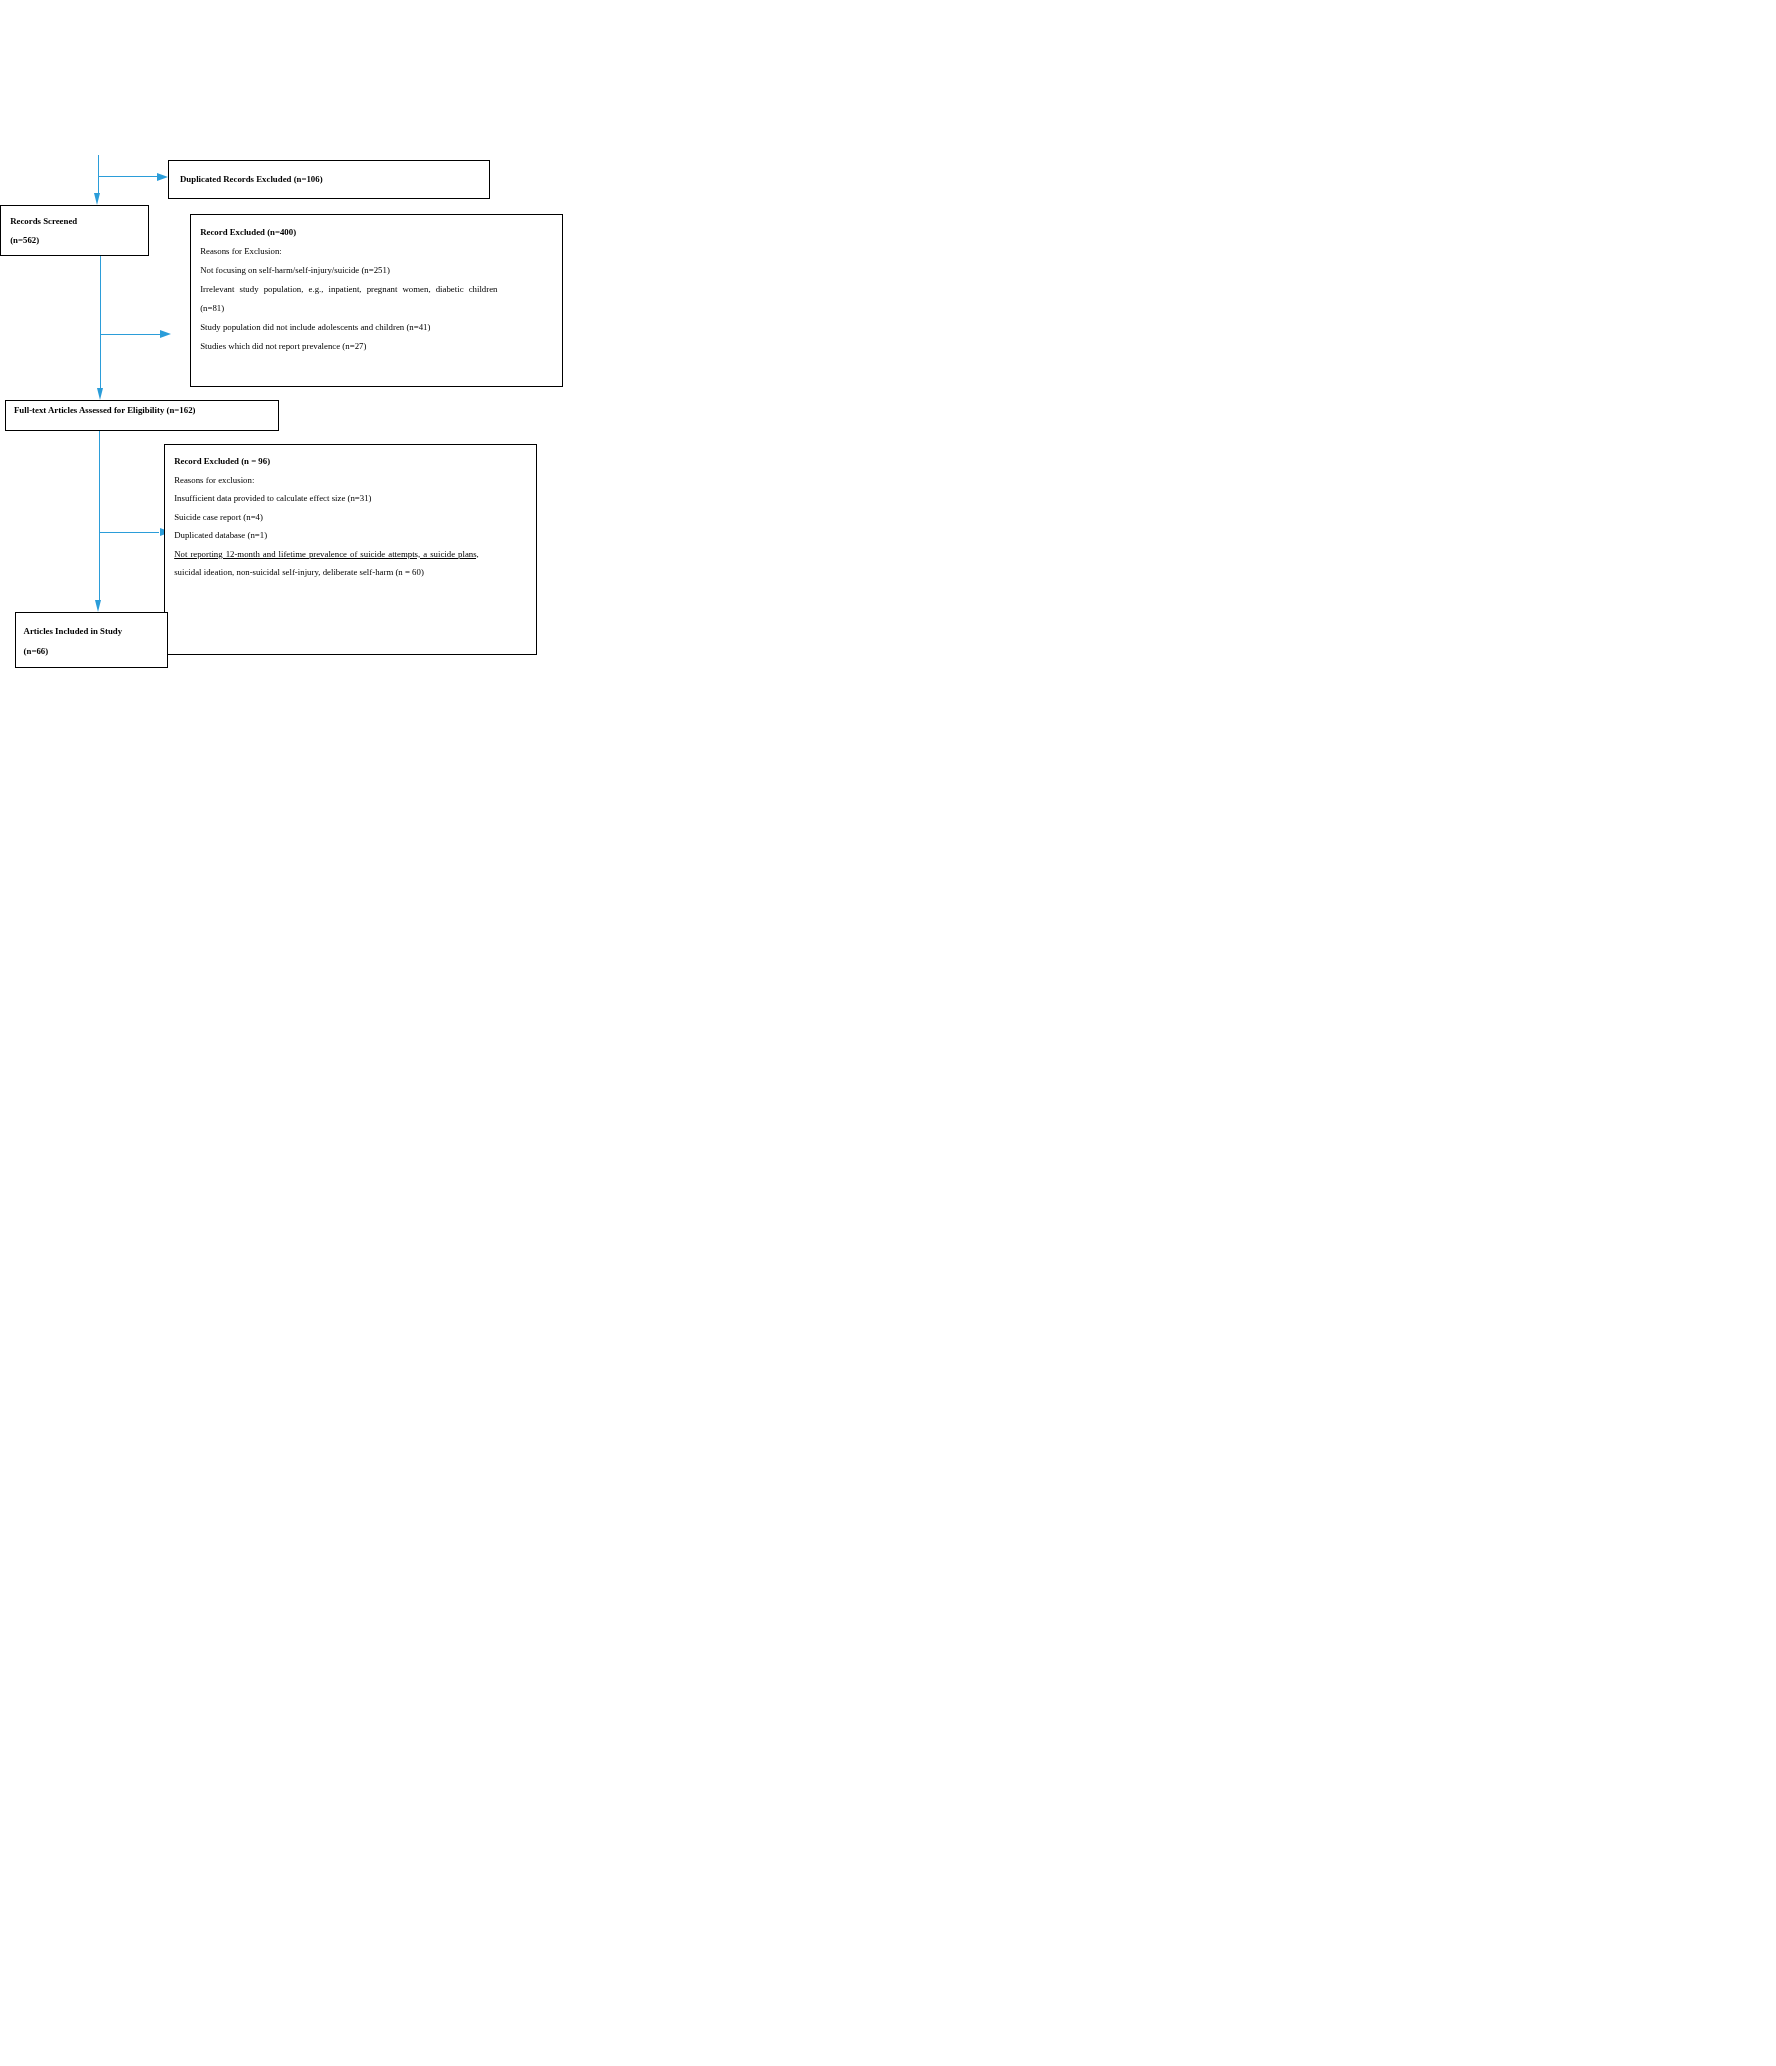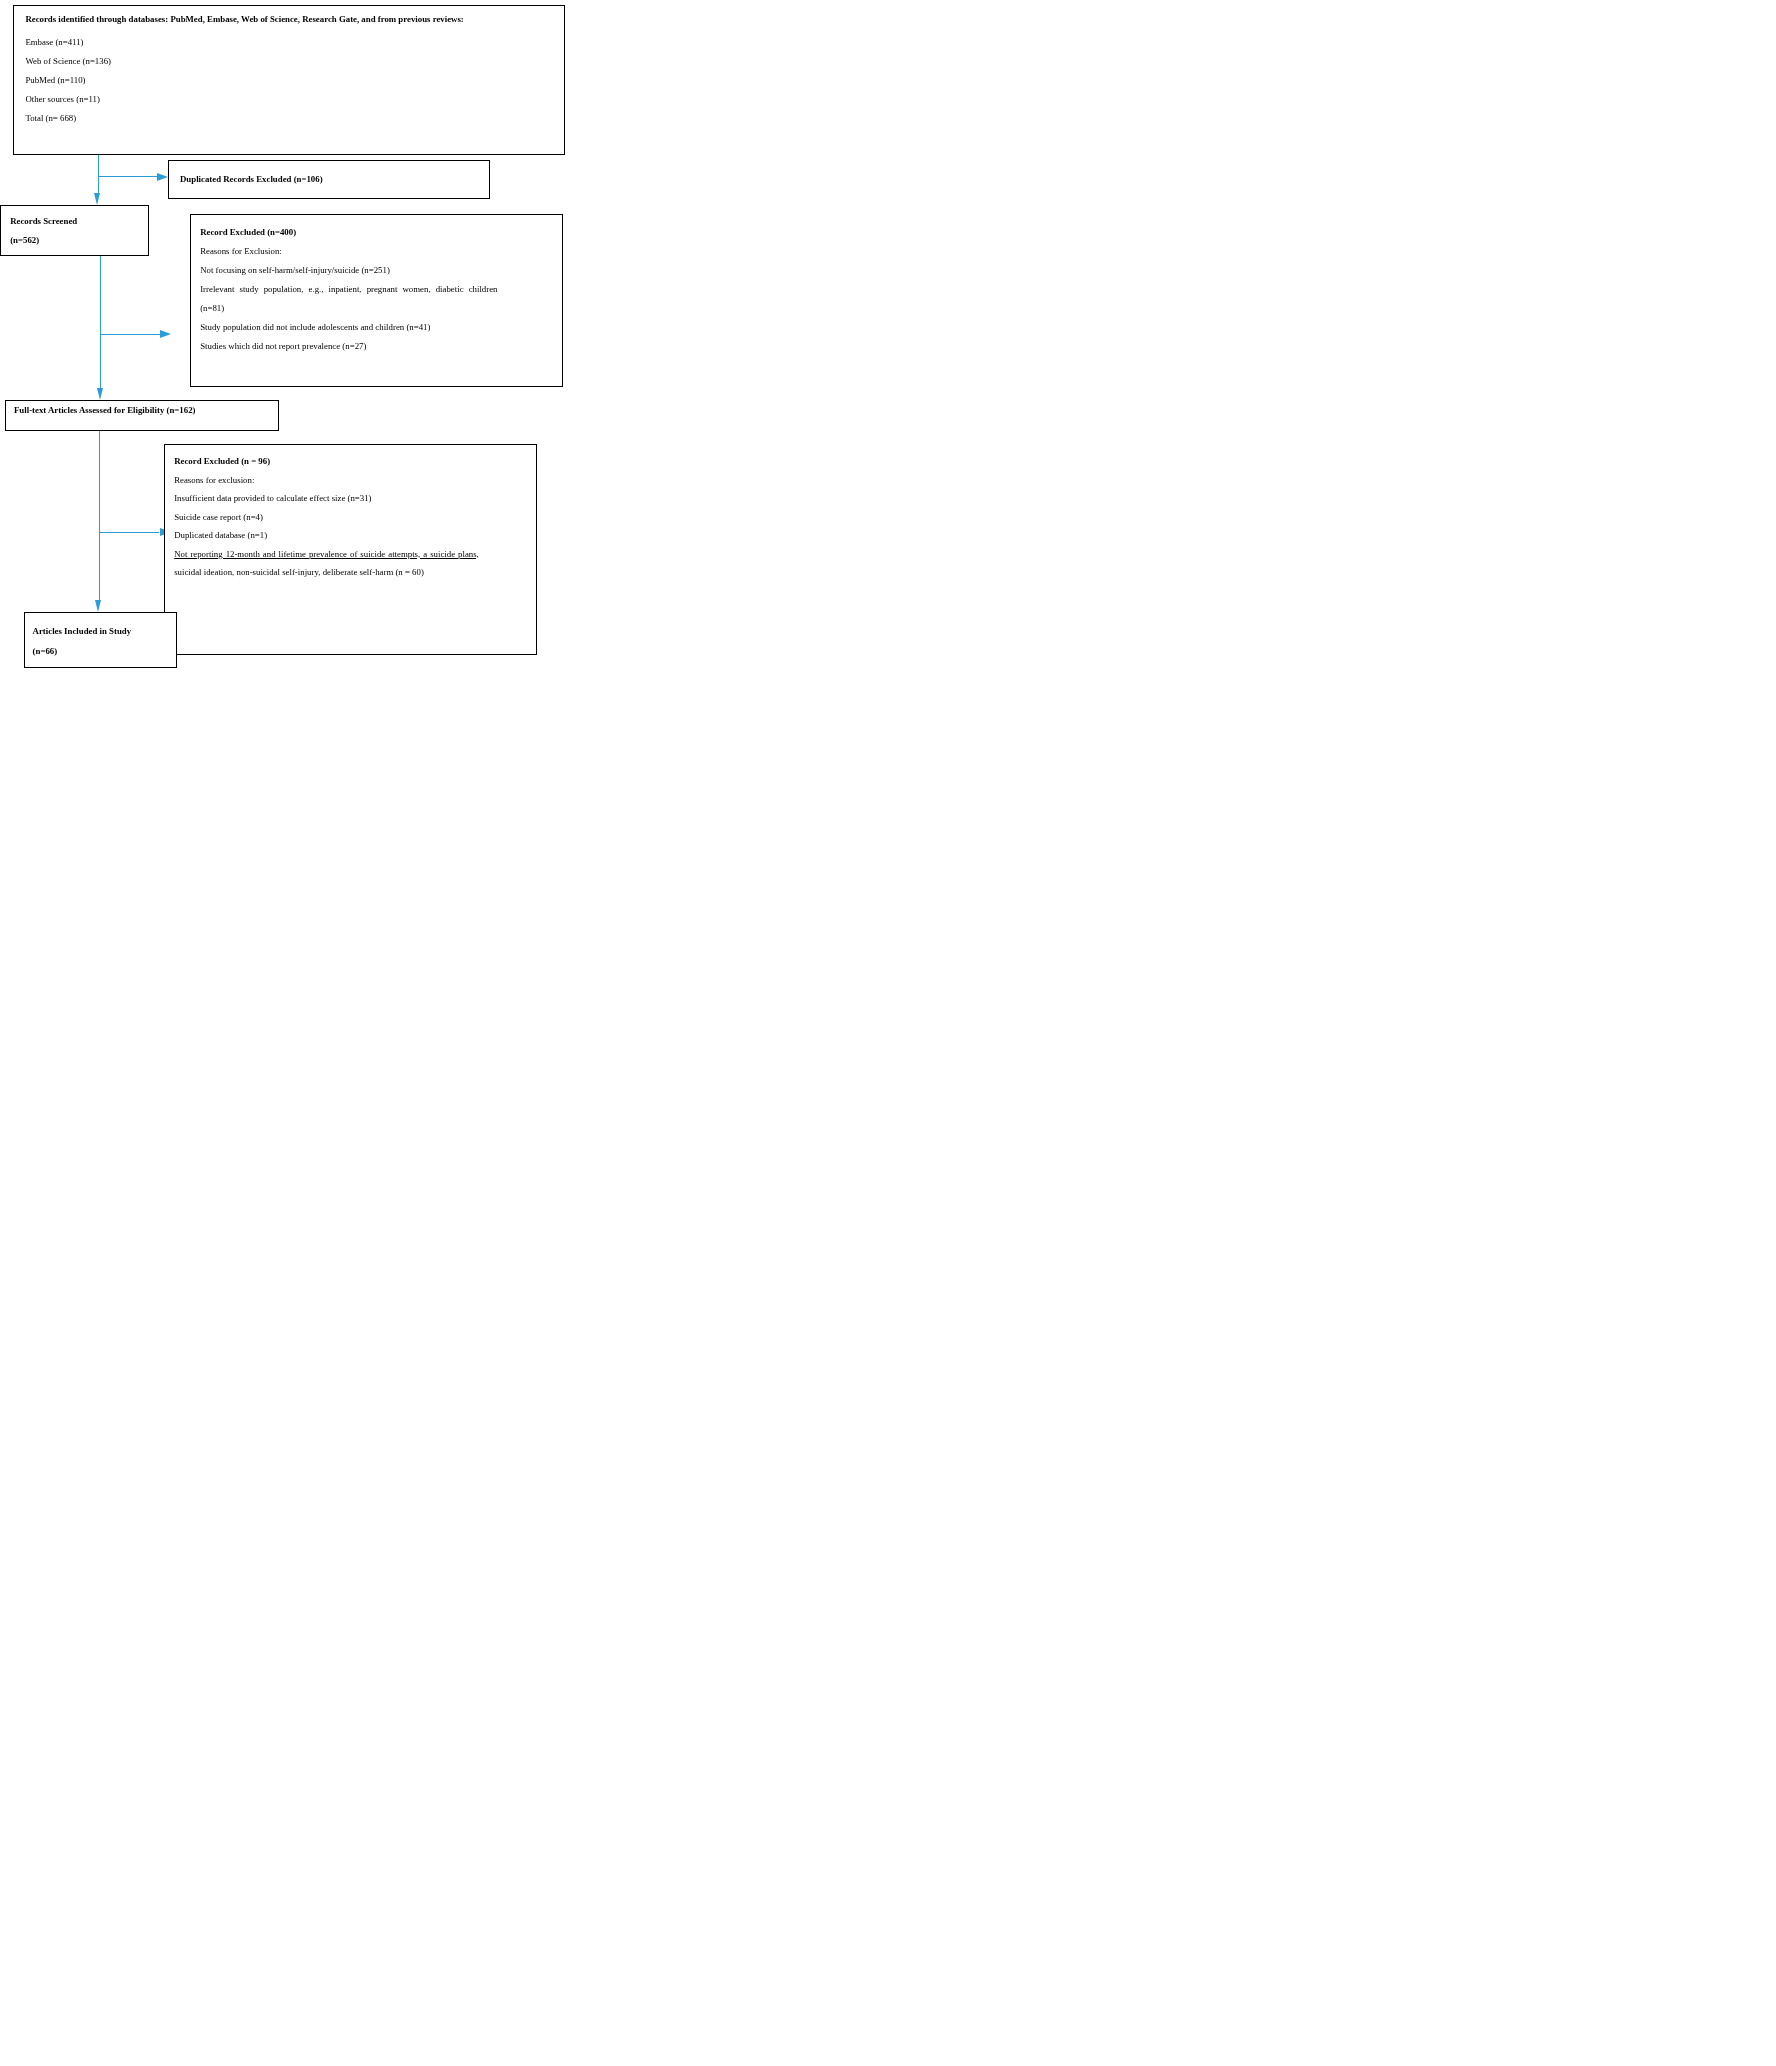--- a/index.html
+++ b/index.html
@@ -35,21 +35,21 @@
   .wrapok { white-space: normal; }
   
   #top-box { left: 12.6px; top: 5px; width: 552px; height: 150px; padding: 4.2px 11.8px; }
   #top-box .title { margin-bottom: 4.2px; }
   #dup-box { left: 168px; top: 160px; width: 322px; height: 39px; display: flex; align-items: center; padding: 0 11px; }
   #screened-box { left: 0; top: 205px; width: 149px; height: 51px; padding: 5.9px 9.2px; }
   #excl400-box { left: 170px; top: 214px; width: 373px; height: 173px; padding: 7.6px 9.2px; margin-left: 20px; }
   #fulltext-box { left: 4.6px; top: 400px; width: 274px; height: 31px; display: flex; align-items: flex-start; padding: 0 8.4px; }
   #excl96-box { left: 164px; top: 444px; width: 373px; height: 211px; padding: 7.1px 9.2px; }
   #excl96-box .line { line-height: 18.5px; }
-  #articles-box { left: 24px; top: 612px; width: 153px; height: 56px; padding: 7.6px 7.6px; }
+  #articles-box { left: 15px; top: 612px; width: 153px; height: 56px; padding: 7.6px 7.6px; }
   #articles-box .line { line-height: 20px; }
   .ws1 { word-spacing: 2.9px; }
   .ws2 { word-spacing: 0.8px; text-decoration: underline; }
   
   .vline { position: absolute; width: 0.8px; background: var(--arrow-color); }
   .hline { position: absolute; height: 0.8px; background: var(--arrow-color); }
   .head-down {
     position: absolute; width: 0; height: 0;
     border-left: 3.8px solid transparent;
     border-right: 3.8px solid transparent;
@@ -60,28 +60,20 @@
     border-top: 4.2px solid transparent;
     border-bottom: 4.2px solid transparent;
     border-left: 11px solid var(--arrow-color);
   }
 </style>
 </head>
 <body>
 
 <div id="canvas">
 
-  <div class="box" id="top-box">
-    <p class="line bold title wrapok">Records identified through databases: PubMed, Embase, Web of Science, Research Gate, and from previous reviews:</p>
-    <p class="line">Embase (n=411)</p>
-    <p class="line">Web of Science (n=136)</p>
-    <p class="line">PubMed (n=110)</p>
-    <p class="line">Other sources (n=11)</p>
-    <p class="line">Total (n= 668)</p>
-  </div>
 
   <div class="vline" style="left:98px; top:155px; height:38px;"></div>
   <div class="head-down" style="left:94px; top:193px;"></div>
 
   <div class="hline" style="left:98px; top:176px; width:59px;"></div>
   <div class="head-right" style="left:157px; top:173px;"></div>
 
   <div class="box hthick" id="dup-box">
     <p class="line bold">Duplicated Records Excluded (n=106)</p>
   </div>

